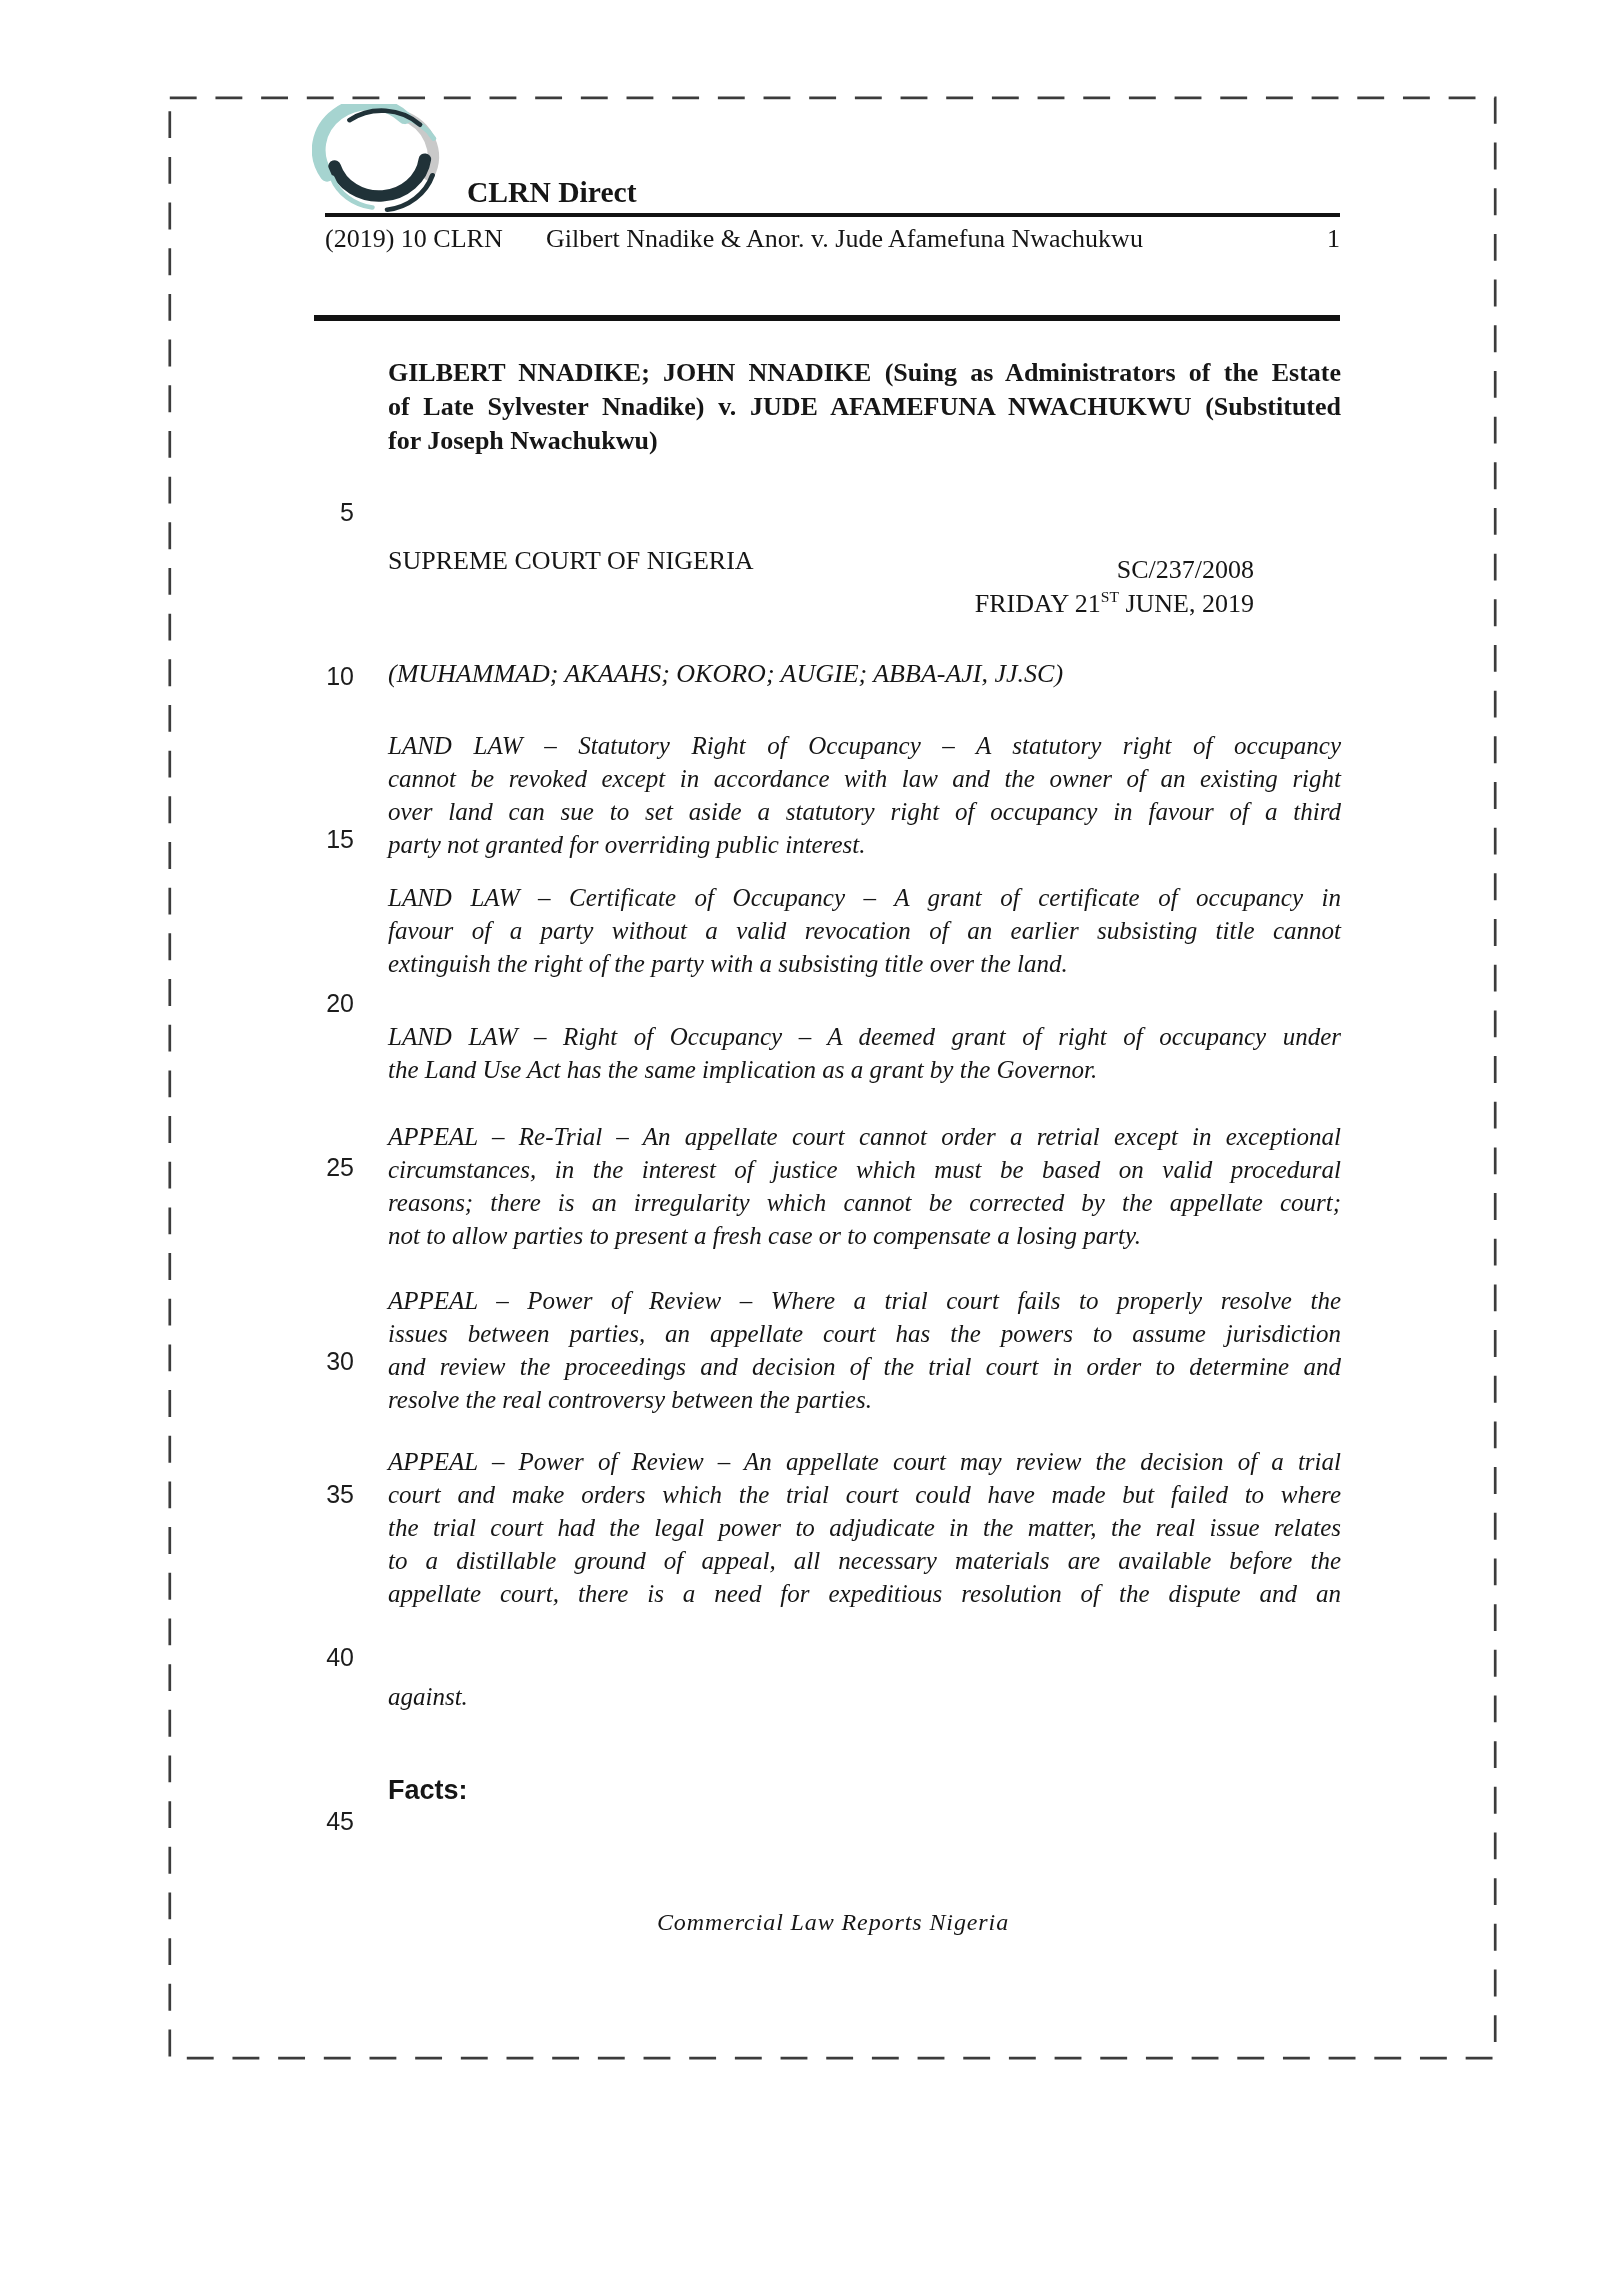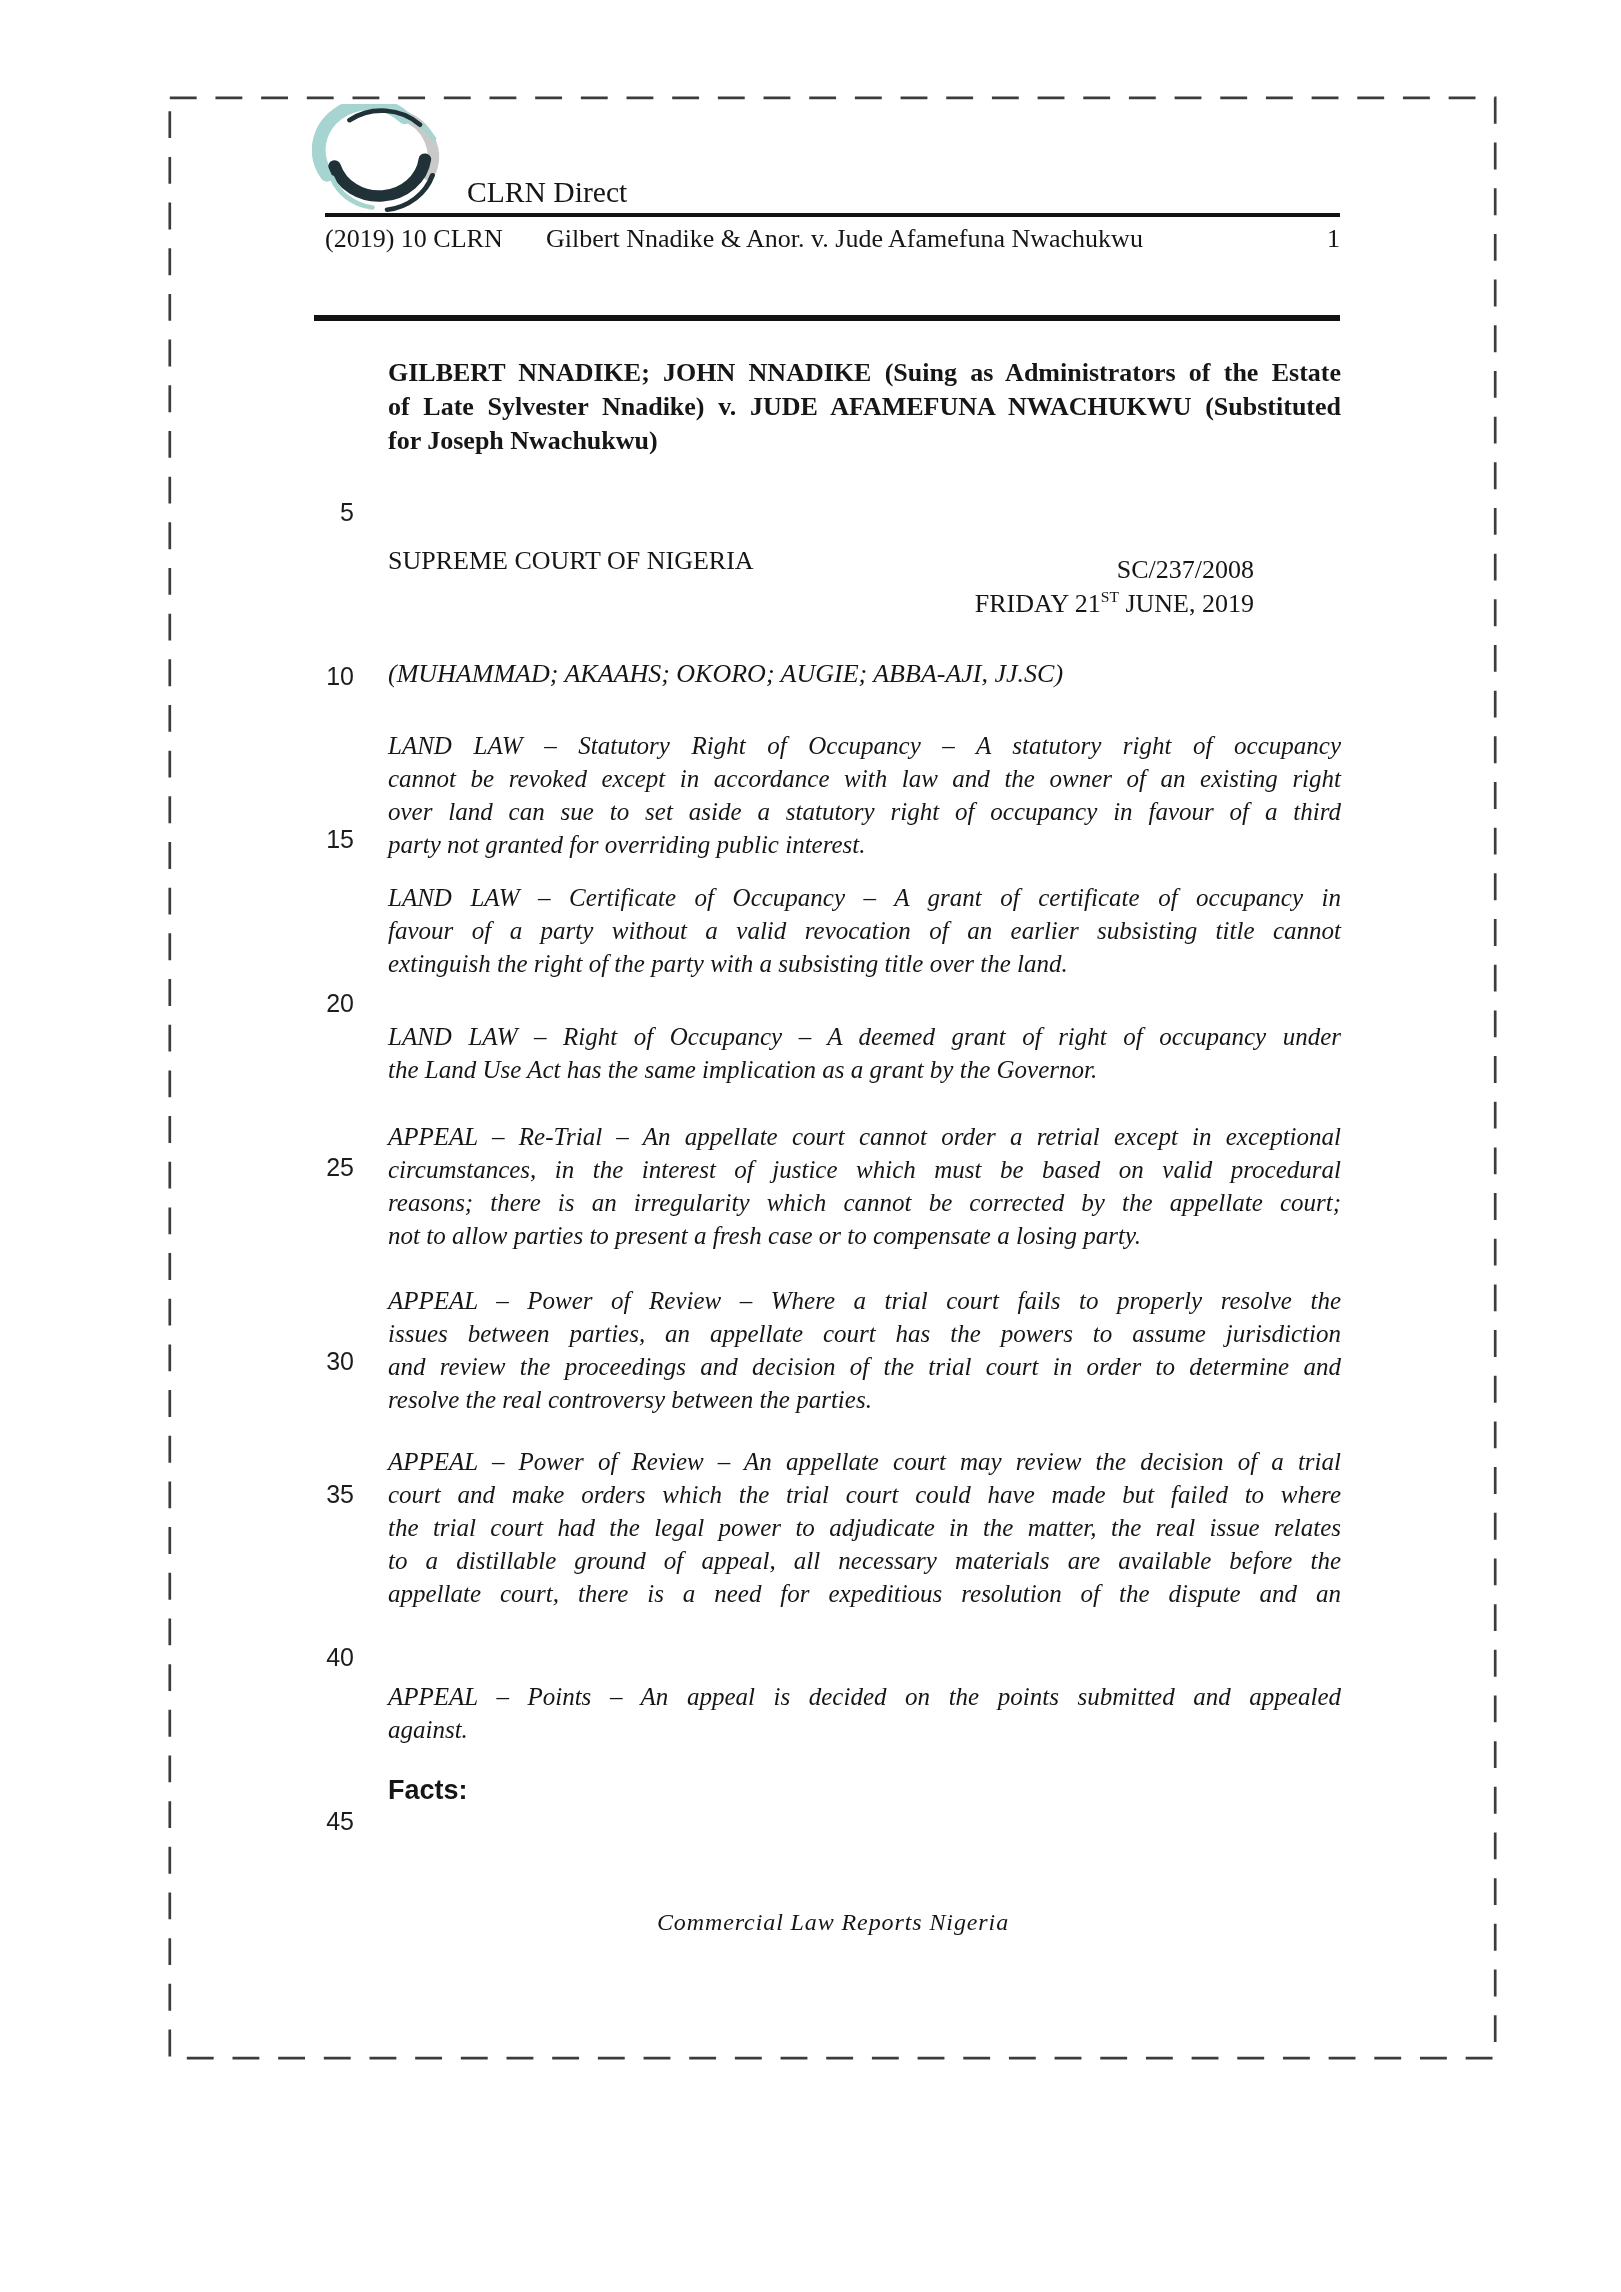--- a/index.html
+++ b/index.html
@@ -10,21 +10,21 @@
     background: #ffffff;
     font-family: "Liberation Serif", serif;
     color: var(--ink, #161616);
     overflow: hidden;
   }
   .abs { position: absolute; }
   .frame { left: 168px; top: 96px; }
   .logo { left: 312px; top: 104px; width: 138px; height: 115px; }
   .brand {
     left: 467px; top: 176px;
-    font-size: 29.6px; font-weight: normal; letter-spacing: 0px;
+    font-size: 29.6px; font-weight: bold; letter-spacing: 0px;
   }
   .rule { background: #121212; }
   .rule1 { left: 325px; top: 213px; width: 1015px; height: 3.6px; }
   .rule2 { left: 314px; top: 315px; width: 1026px; height: 6.3px; }
   .hdr { font-size: 26px; white-space: nowrap; }
   .hdr-citation { left: 325px; top: 224px; }
   .hdr-case { left: 546px; top: 224px; }
   .hdr-page { top: 224px; right: 282px; }
   .title {
     left: 388px; top: 356px; width: 953px;
@@ -146,21 +146,20 @@
 
   <div class="abs headnote hn5">
     <div class="just">APPEAL – Power of Review – An appellate court may review the decision of a trial</div>
     <div class="just">court and make orders which the trial court could have made but failed to where</div>
     <div class="just">the trial court had the legal power to adjudicate in the matter, the real issue relates</div>
     <div class="just">to a distillable ground of appeal, all necessary materials are available before the</div>
     <div class="just">appellate court, there is a need for expeditious resolution of the dispute and an</div>
   </div>
 
   <div class="abs headnote hn6">
-    <div class="just">APPEAL – Points – An appeal is decided on the points submitted and appealed</div>
     <div>against.</div>
   </div>
 
   <div class="abs facts">Facts:</div>
 
   <div class="abs footer">Commercial  Law  Reports  Nigeria</div>
 
   <div class="abs lineno ln0">5</div>
   <div class="abs lineno ln1">10</div>
   <div class="abs lineno ln2">15</div>

